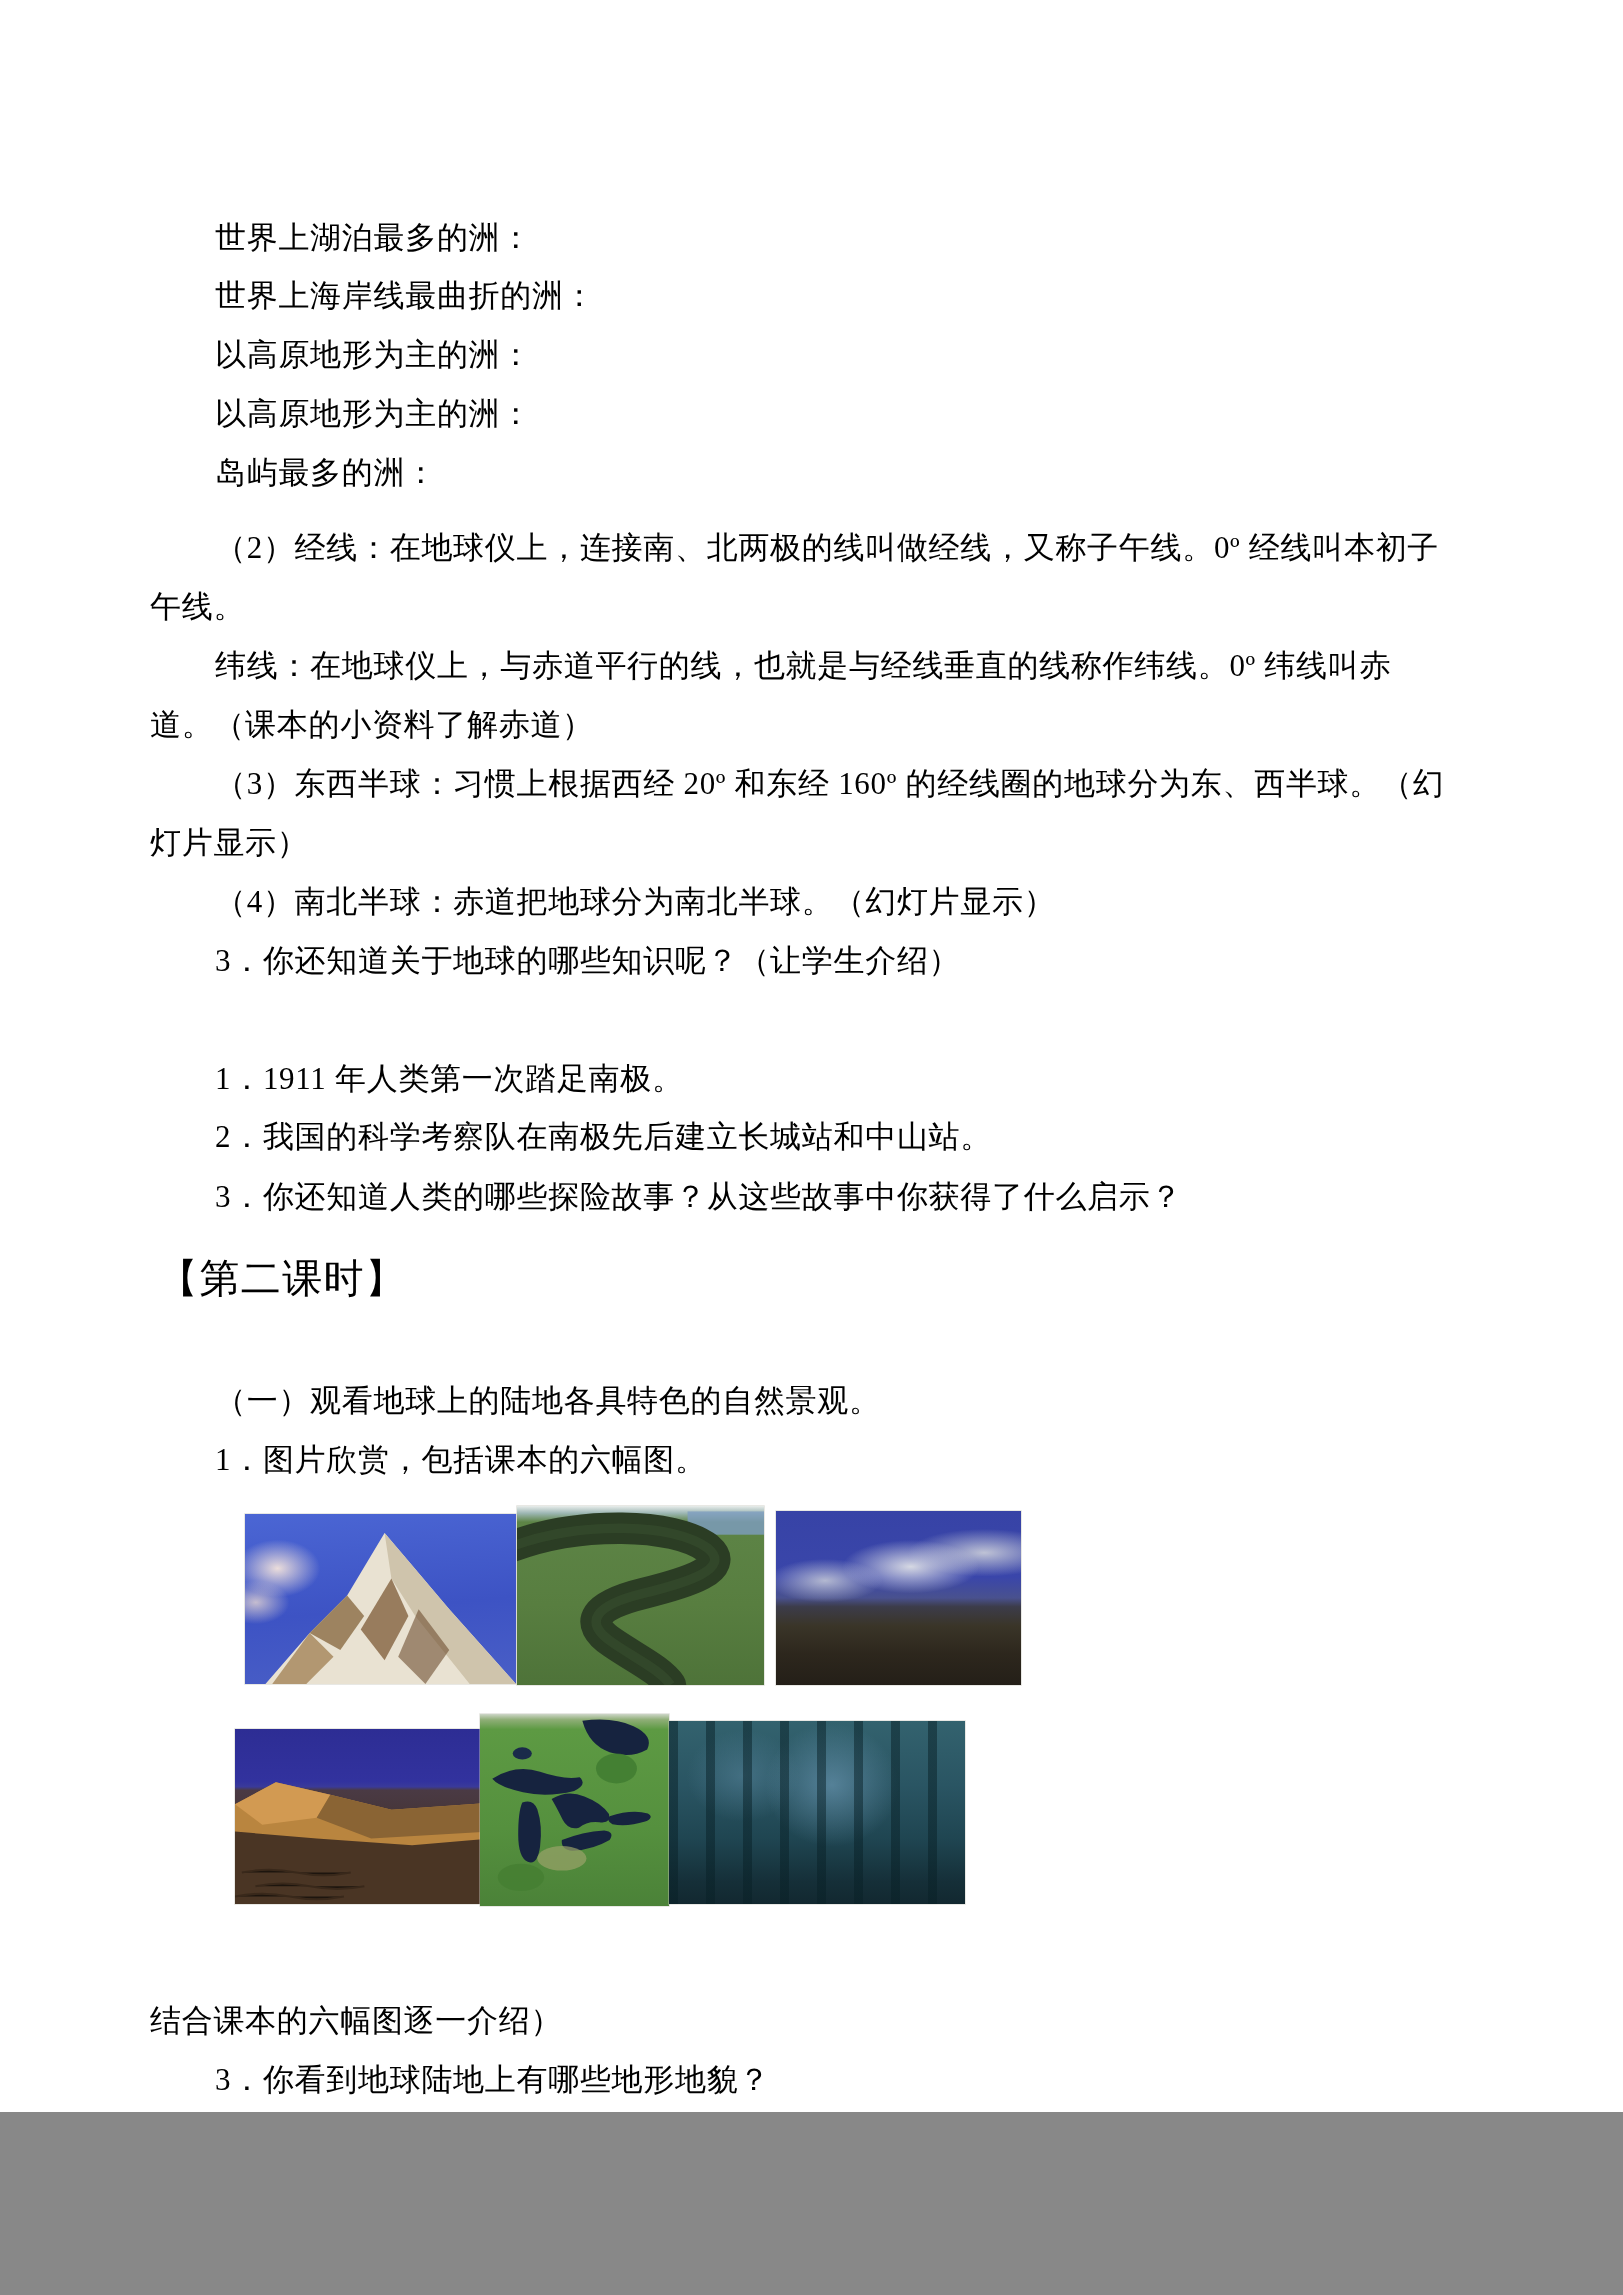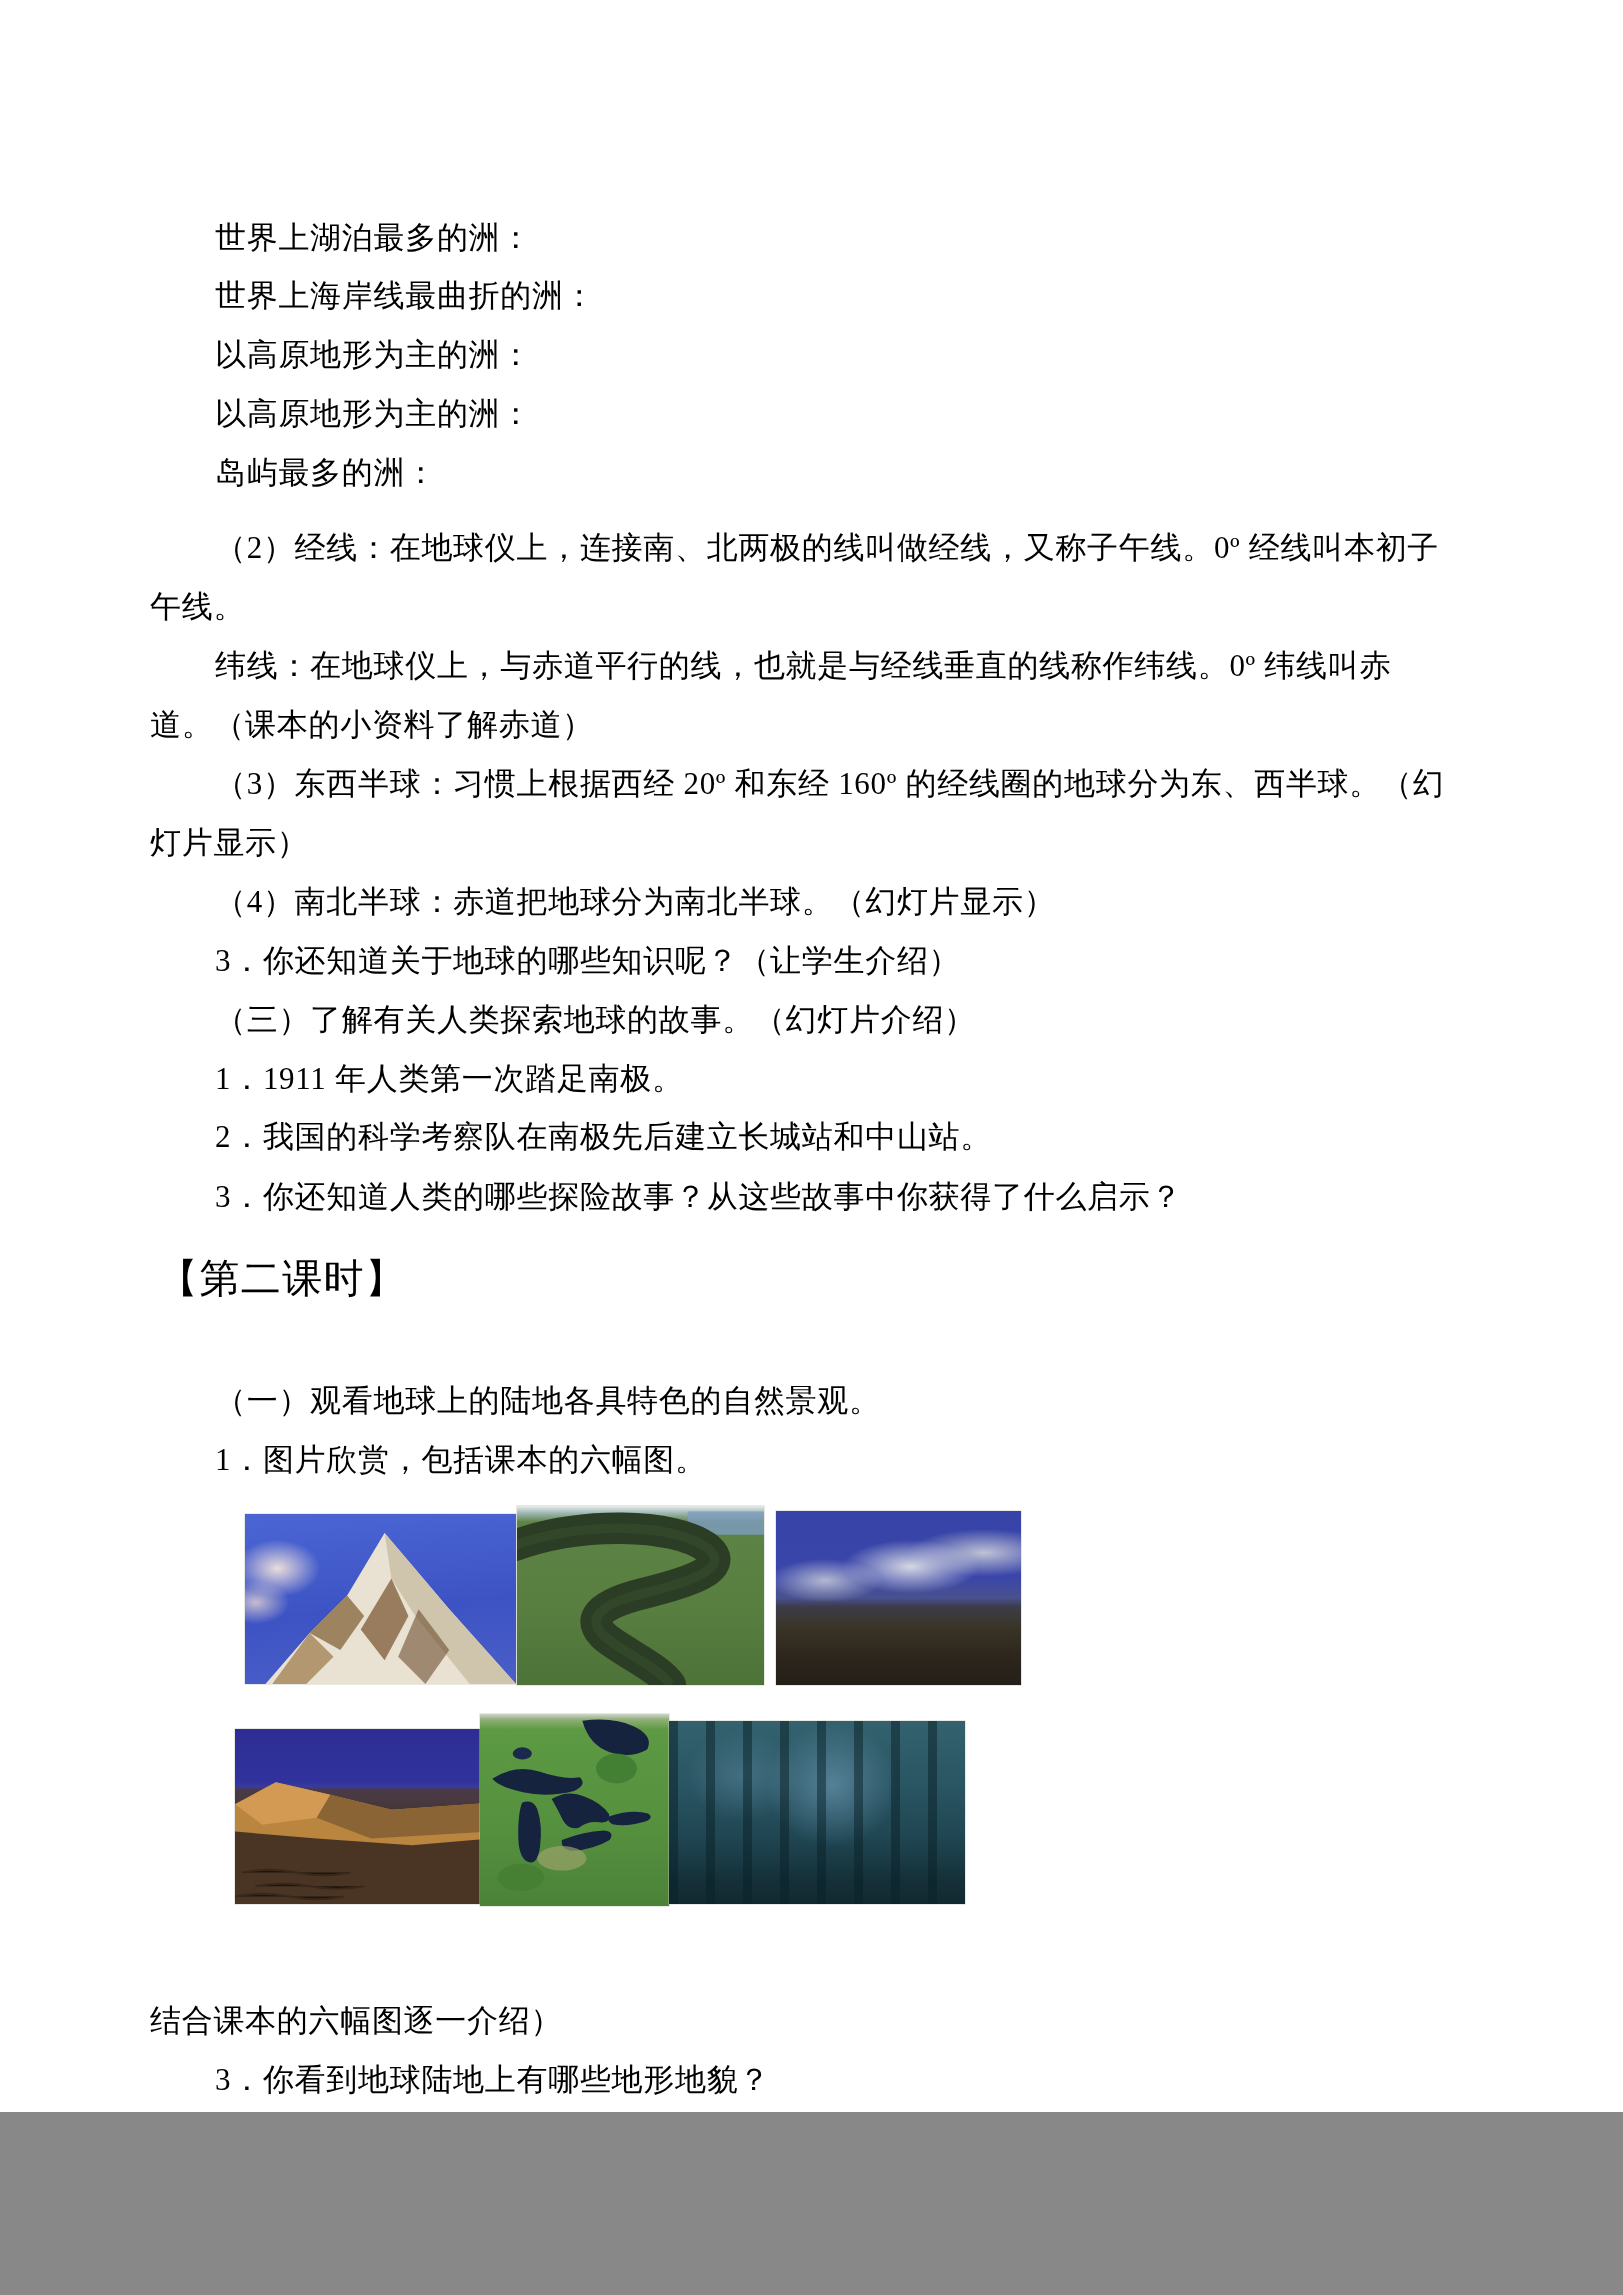--- a/index.html
+++ b/index.html
@@ -86,21 +86,20 @@
   <div class="line ind" style="top:396px">以高原地形为主的洲：</div>
   <div class="line ind" style="top:455px">岛屿最多的洲：</div>
   <div class="line ind" style="top:530px">（2）经线：在地球仪上，连接南、北两极的线叫做经线，又称子午线。0º 经线叫本初子</div>
   <div class="line flush" style="top:589px">午线。</div>
   <div class="line ind" style="top:648px">纬线：在地球仪上，与赤道平行的线，也就是与经线垂直的线称作纬线。0º 纬线叫赤</div>
   <div class="line flush" style="top:707px">道。（课本的小资料了解赤道）</div>
   <div class="line ind" style="top:766px">（3）东西半球：习惯上根据西经 20º 和东经 160º 的经线圈的地球分为东、西半球。（幻</div>
   <div class="line flush" style="top:825px">灯片显示）</div>
   <div class="line ind" style="top:884px">（4）南北半球：赤道把地球分为南北半球。（幻灯片显示）</div>
   <div class="line ind" style="top:943px">3．你还知道关于地球的哪些知识呢？（让学生介绍）</div>
-  <div class="line ind" style="top:1002px">（三）了解有关人类探索地球的故事。（幻灯片介绍）</div>
   <div class="line ind" style="top:1061px">1．1911 年人类第一次踏足南极。</div>
   <div class="line ind" style="top:1119px">2．我国的科学考察队在南极先后建立长城站和中山站。</div>
   <div class="line ind" style="top:1179px">3．你还知道人类的哪些探险故事？从这些故事中你获得了什么启示？</div>
 
   <div class="heading" style="top:1239px">【第二课时】</div>
 
   <div class="line ind" style="top:1383px">（一）观看地球上的陆地各具特色的自然景观。</div>
   <div class="line ind" style="top:1442px">1．图片欣赏，包括课本的六幅图。</div>
 
   <figure class="photo f1" aria-label="snow-mountain-photo">

